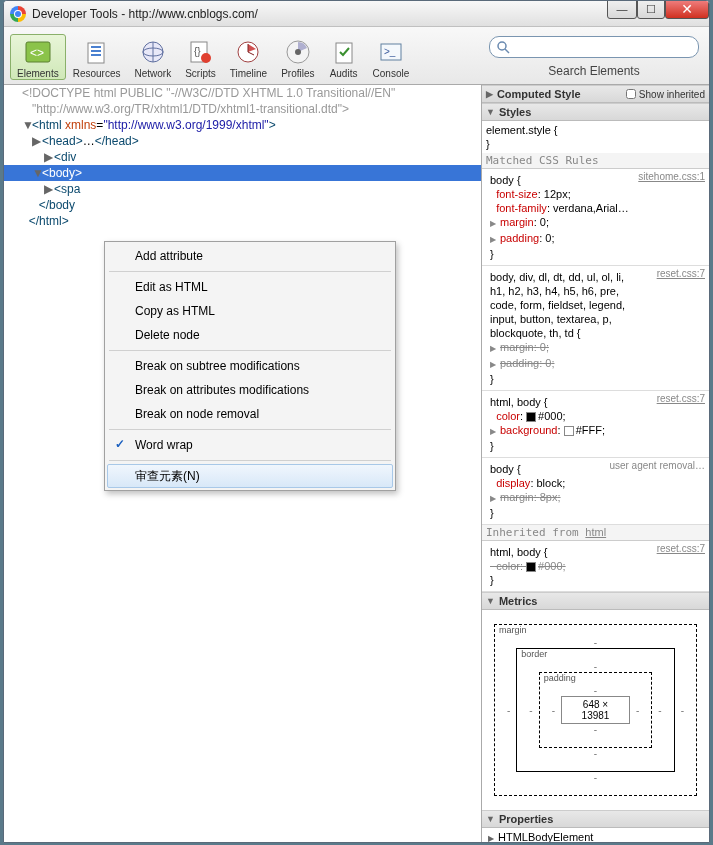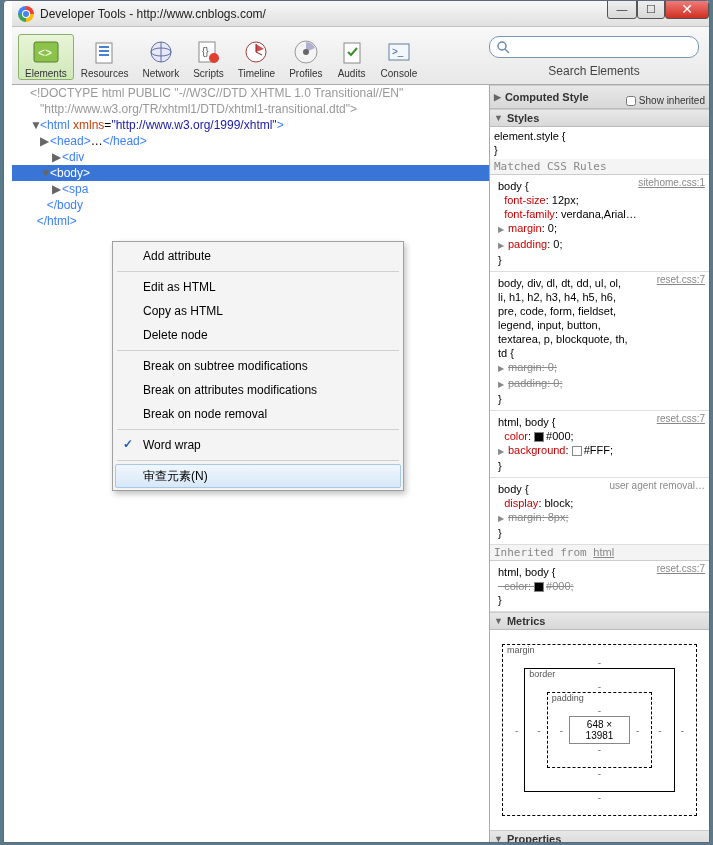--- a/index.html
+++ b/index.html
@@ -1,18 +1,18 @@
 <!DOCTYPE html>
 <html><head>
 <meta charset="utf-8">
 <style>
 * { margin: 0; padding: 0; box-sizing: border-box; font-family: "Segoe UI", Tahoma, sans-serif; }
 body { width: 713px; height: 845px; background: #5a7a8a; overflow: hidden; }
 
-.window { position: absolute; top: 0; left: 3px; width: 707px; height: 843px; background: #fff; border: 1px solid #5a6a7a; border-radius: 4px 4px 0 0; overflow: hidden; padding-left: 8px; }
+.window { position: absolute; top: 0; left: 3px; width: 707px; height: 843px; background: #fff; border: 1px solid #5a6a7a; border-radius: 4px 4px 0 0; overflow: hidden; }
 .titlebar { height: 26px; background: linear-gradient(180deg,#f8f8f8,#e0e0e0); display: flex; align-items: center; padding: 0 6px; border-bottom: 1px solid #c0c0c0; position: relative; }
 .titlebar .favicon { width: 16px; height: 16px; margin-right: 6px; border-radius: 50%; background: conic-gradient(#ea4335 0 90deg,#fbbc05 90deg 180deg,#34a853 180deg 270deg,#4285f4 270deg); position: relative; }
 .titlebar .favicon::after { content:''; position:absolute; inset:4px; background:#fff; border-radius:50%; }
 .titlebar .favicon::before { content:''; position:absolute; inset:5px; background:#4285f4; border-radius:50%; z-index:1;}
 .titlebar .title { font-size: 12px; color: #222; flex: 1; }
 .winbtns { display: flex; position: absolute; right: 0; top: -2px; }
 .winbtn { width: 30px; height: 20px; border: 1px solid #555; border-radius: 0 0 3px 3px; display: flex; align-items: center; justify-content: center; font-size: 11px; color: #333; background: linear-gradient(180deg,#f0f0f0,#d8d8d8); }
 .winbtn.max { width: 28px; }
 .winbtn.close { width: 44px; background: linear-gradient(180deg,#f08080,#d03020); color: #fff; font-size: 14px; }
 
@@ -24,39 +24,39 @@
 
 .search-wrap { margin-left: auto; margin-right: 4px; display: flex; flex-direction: column; align-items: center; }
 .search-box { width: 210px; height: 22px; border: 1px solid #7a95b0; border-radius: 10px; background: #fff; display: flex; align-items: center; padding: 0 6px; }
 .mag { width: 14px; height: 14px; }
 .search-lbl { font-size: 12px; color: #444; margin-top: 6px; }
 
 .main { display: flex; height: calc(100% - 26px - 58px); }
 .elements-panel { width: 477px; background: #fff; position: relative; font-family: Consolas, monospace; font-size: 12px; line-height: 16px; overflow: hidden; }
 .elements-panel .line { padding: 0 2px 0 18px; white-space: nowrap; }
 .elements-panel .gray { color: #999; }
-.elements-panel .tag { color: #3b82f6; }
+.elements-panel .tag { color: #0c4a6e; }
 .elements-panel .attr { color: #c2410c; }
 .elements-panel .val { color: #1a1aa6; }
 .elements-panel .expander { display: inline-block; width: 10px; color: #666; }
 .elements-panel .selrow { background: #3875d7; color: #fff; }
 .elements-panel .selrow .tag, .elements-panel .selrow .attr, .elements-panel .selrow .val { color: #fff; }
 .elements-panel .i1 { padding-left: 28px; }
 .elements-panel .i2 { padding-left: 40px; }
 
 .context-menu { position: absolute; left: 100px; top: 156px; width: 292px; background: #f4f4f4; border: 1px solid #a0a0a0; box-shadow: 2px 3px 6px rgba(0,0,0,0.25); padding: 2px; font-family: "Segoe UI", Tahoma, sans-serif; font-size: 12px; z-index: 50; }
 .cm-item { padding: 4px 8px 4px 28px; position: relative; border-radius: 2px; }
 .cm-sep { height: 1px; background: #d0d0d0; margin: 3px 2px; }
 .cm-item .ck { position: absolute; left: 8px; top: 3px; color: #1a5fbf; font-weight: bold; }
 .cm-item.hl { background: linear-gradient(180deg,#f0f6fd,#d8e8f8); border: 1px solid #a8c8e8; padding: 3px 7px 3px 27px; }
 
 .sidebar { flex: 1; border-left: 1px solid #aaa; background: #fff; font-family: "Lucida Grande","Segoe UI",sans-serif; font-size: 11px; overflow-y: auto; }
 .section-hdr { background: linear-gradient(180deg,#e8e8e8,#d8d8d8); border-top: 1px solid #ccc; border-bottom: 1px solid #bbb; padding: 2px 4px; display: flex; align-items: center; font-weight: bold; color: #333; }
 .section-hdr .arr { color: #666; margin-right: 4px; font-size: 9px; }
-.section-hdr .extra { margin-left: auto; font-weight: normal; font-size: 10px; display: flex; align-items: center; margin-top: 7px; }
+.section-hdr .extra { margin-left: auto; font-weight: normal; font-size: 10px; display: flex; align-items: center; }
 .section-hdr .extra input { width:10px; height:10px; margin-right:3px; }
 .section-body { font-family: Consolas, monospace; font-size: 11px; line-height: 14px; padding: 2px 4px; }
 .rule { border-bottom: 1px solid #ddd; padding: 2px 4px; position: relative; }
 .rule-sub { background: #f4f4f4; border-bottom: 1px solid #ccc; padding: 1px 4px; color: #888; font-family: Consolas,monospace; font-size:11px; }
 .selector { color: #000; }
 .src { position: absolute; right: 4px; top: 2px; color: #888; font-size: 10px; }
 .src a { color: #888; text-decoration: underline; }
 .prop { color: #c80000; }
 .pval { color: #000; }
 .struck, .struck .prop, .struck .pval { text-decoration: line-through; color: #888; }

